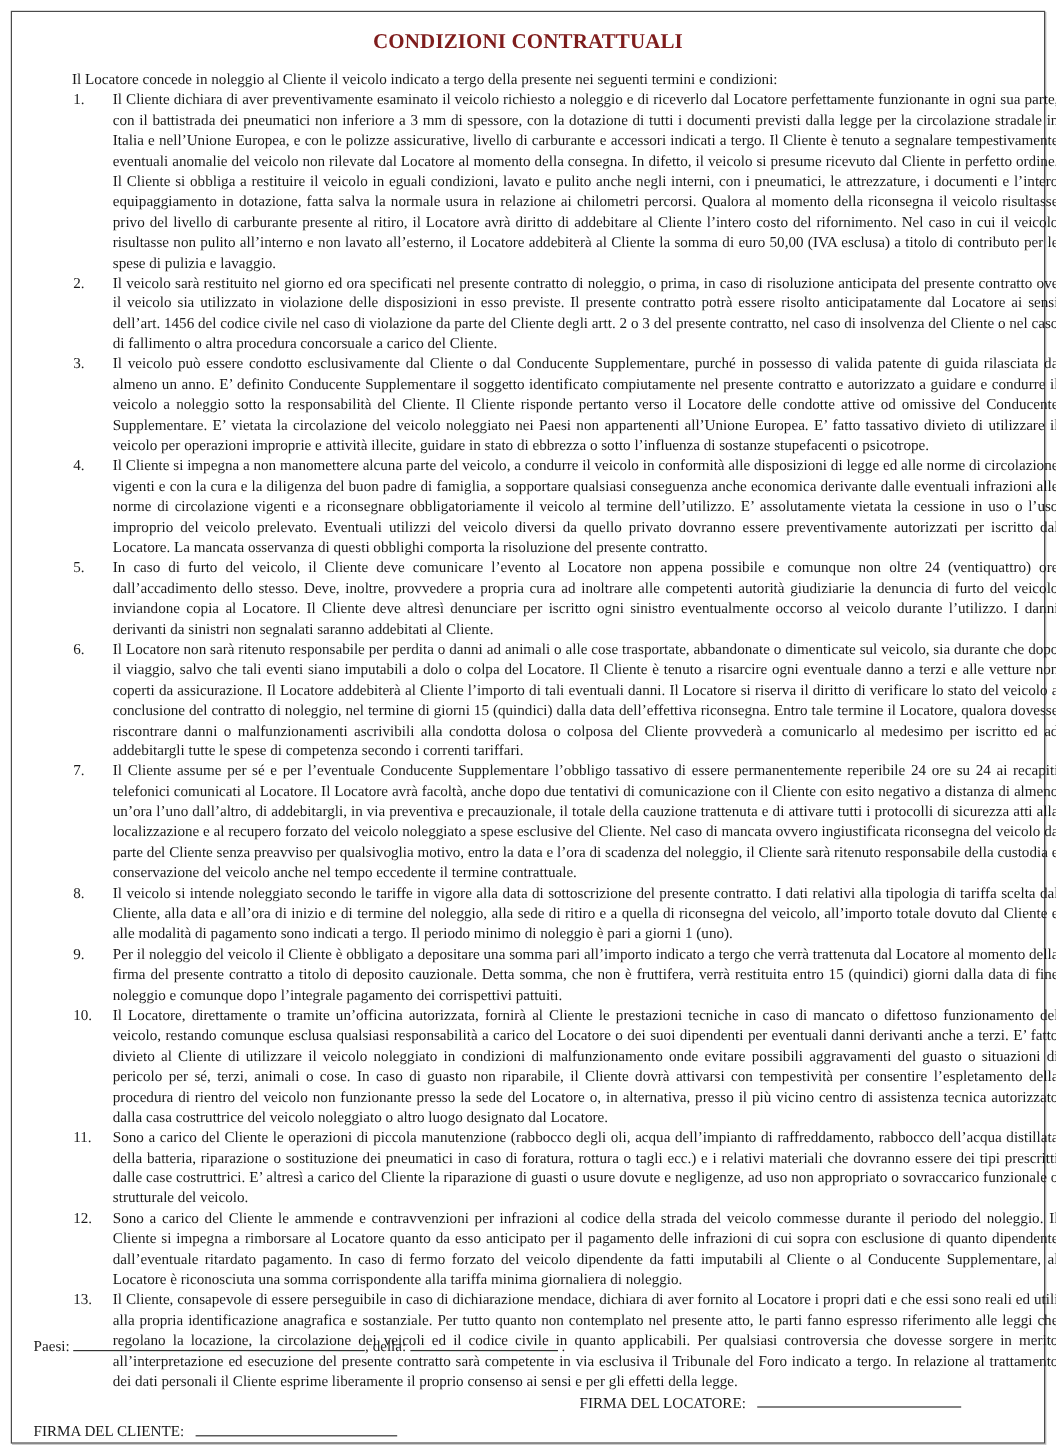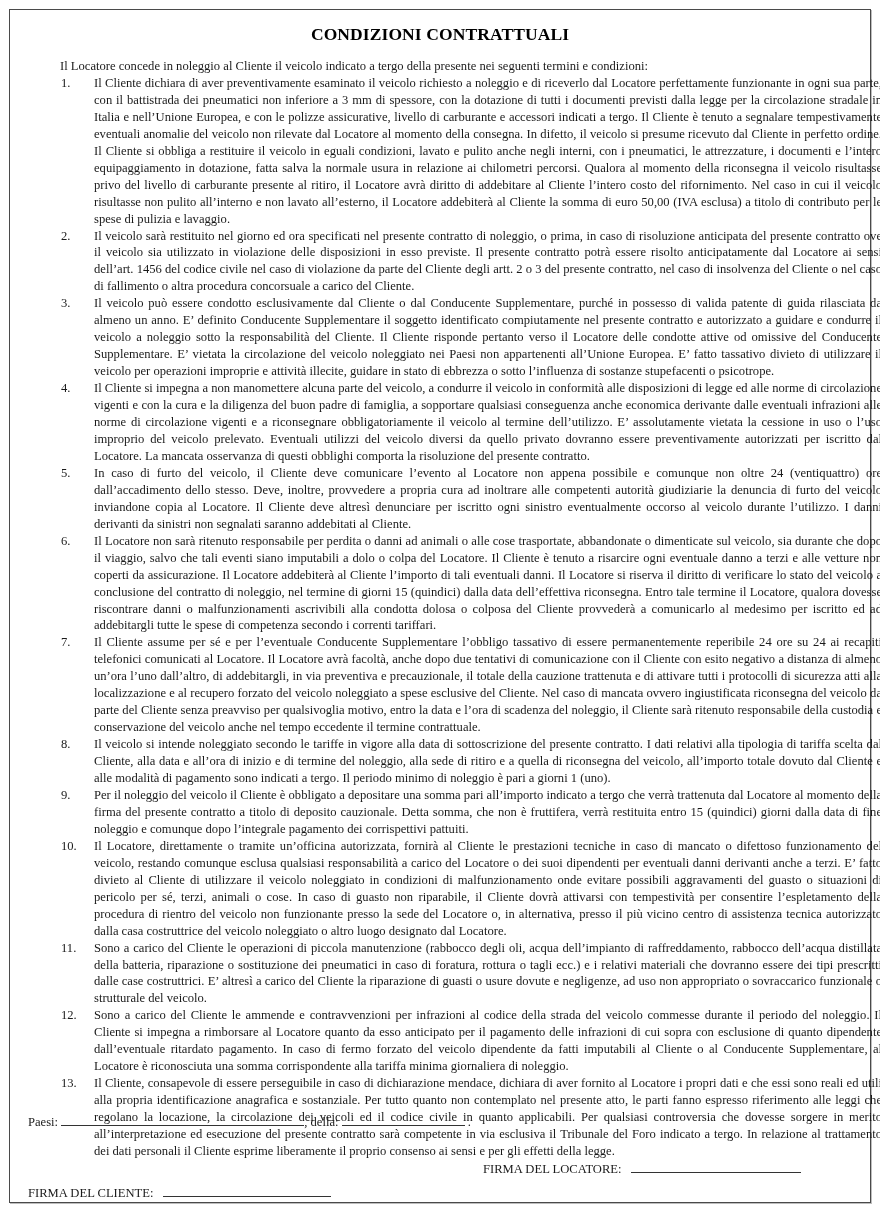--- a/index.html
+++ b/index.html
@@ -6,21 +6,21 @@
   body { width: 880px; height: 1213px; position: relative; overflow: hidden; }
   .frame {
     position: absolute; left: 9px; top: 9px; width: 860px; height: 1192px;
     border: 1px solid #4a4a4a; box-shadow: 1px 1px 0 #bdbdbd;
     background: #fff;
   }
   .title {
     position: absolute; left: 0; right: 0; top: 24px;
     text-align: center;
     font-family: "Liberation Serif", serif; font-weight: bold;
-    font-size: 17.5px; letter-spacing: 0.1px; color: #000000;
+    font-size: 17.5px; letter-spacing: 0.1px; color: #7f1d1d;
   }
   .body {
     position: absolute; left: 19px; top: 58px; width: 822px;
     font-family: "Liberation Serif", serif; font-size: 12.6px;
     line-height: 16.95px; color: #1a1a1a; margin-left: 41px;
   }
   .intro { margin: 0; white-space: nowrap; }
   ol.clauses { list-style: none; margin: 0; padding: 0; }
   ol.clauses li { position: relative; padding-left: 34px; text-align: justify; }
   ol.clauses li .num { position: absolute; left: 1px; top: 0; }

